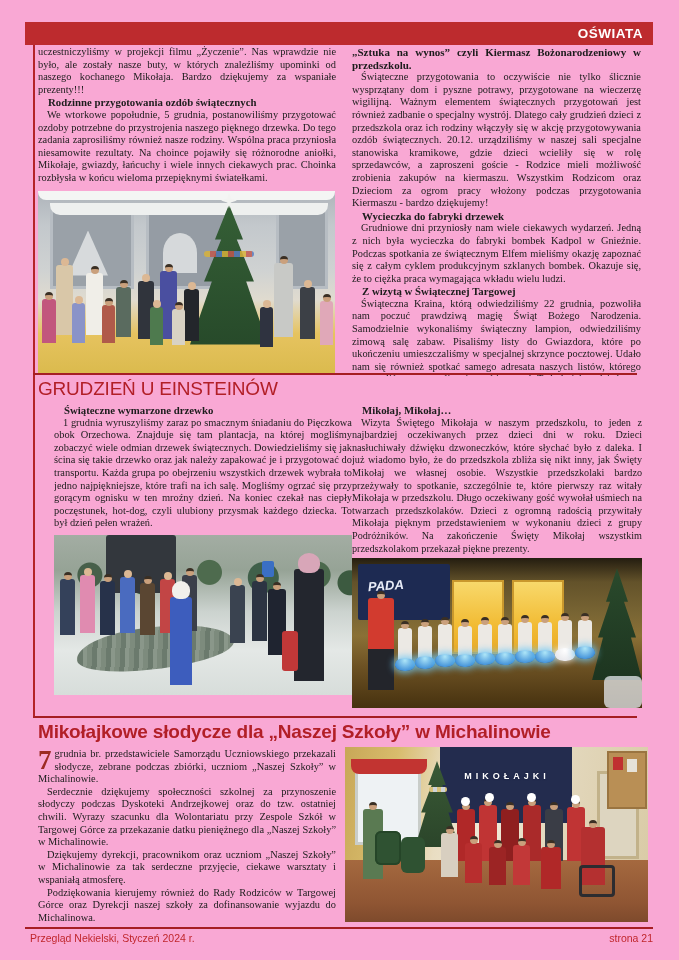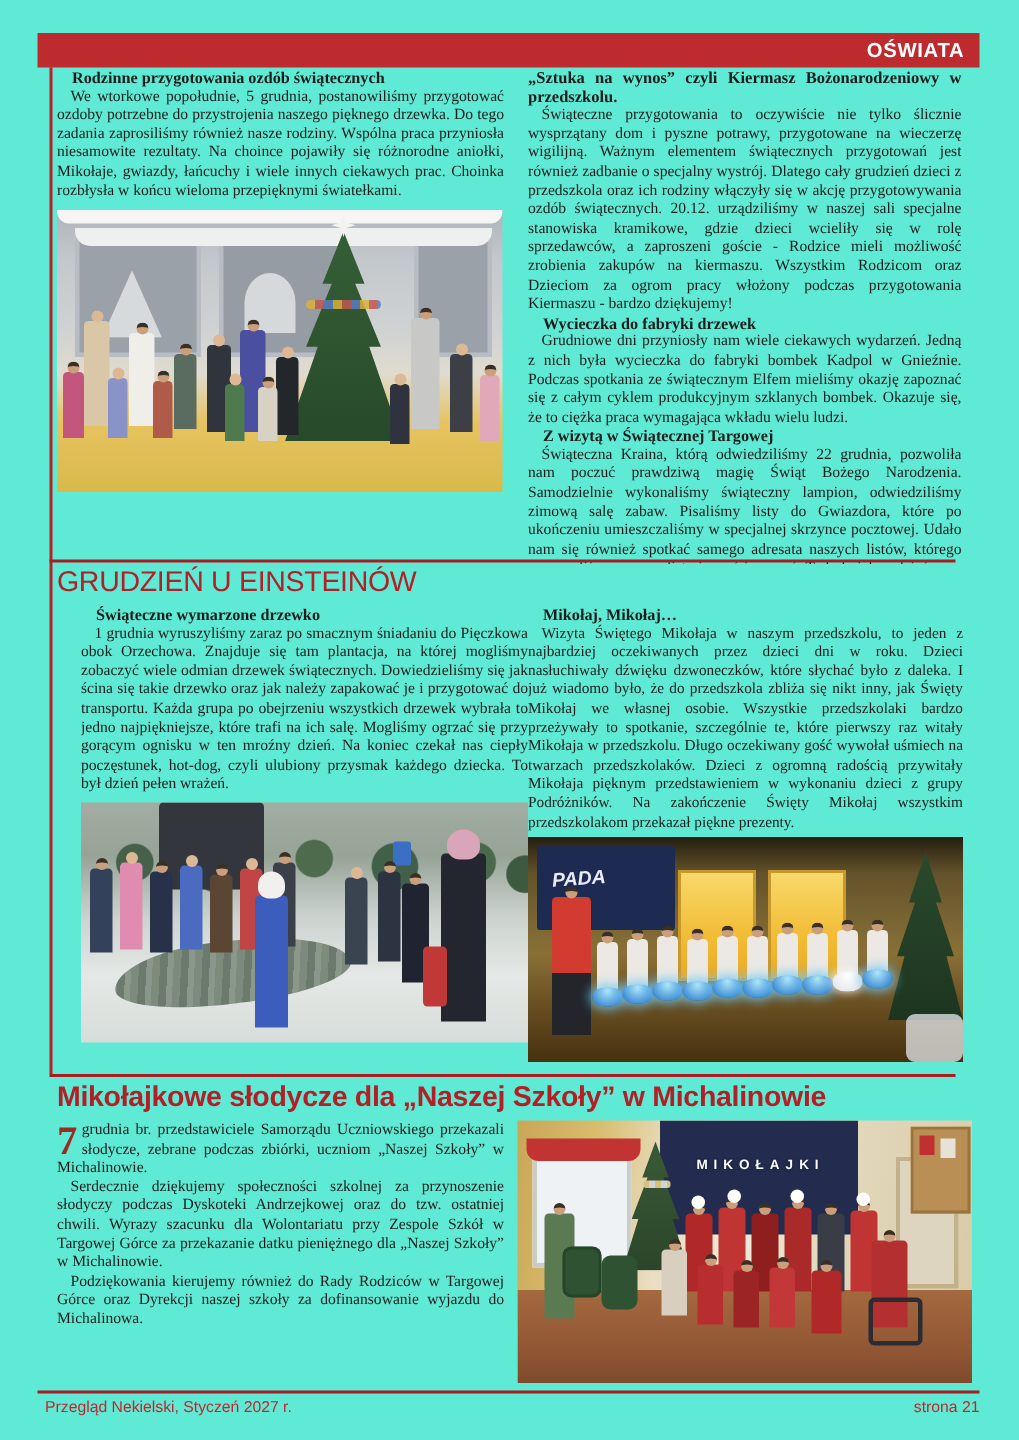--- a/index.html
+++ b/index.html
@@ -1,16 +1,16 @@
 <!DOCTYPE html>
 <html lang="pl"><head>
 <meta charset="utf-8">
 <style>
   html,body{margin:0;padding:0;background:#ffffff;}
-  #page{position:relative;width:679px;height:960px;background:#5eead4;overflow:hidden;
+  #page{position:relative;width:679px;height:960px;background:#f9a8d4;overflow:hidden;
         font-family:"Liberation Serif","DejaVu Serif",serif;color:#1c1c1c;}
   
   .header-bar{position:absolute;left:25px;top:22px;width:628px;height:23px;background:#bd2b2e;
     display:flex;align-items:center;justify-content:flex-end;padding-right:10px;box-sizing:border-box;}
   .header-bar .hdr-label{font-family:"Liberation Sans","DejaVu Sans",sans-serif;color:#fff;
     font-size:13.5px;font-weight:600;letter-spacing:.5px;}
   .left-border{position:absolute;left:33px;top:45px;width:2px;height:671px;background:#b42328;}
   .rule{position:absolute;left:33px;width:604px;height:2px;background:#a61e23;}
   .section-title{position:absolute;left:38px;font-family:"Liberation Sans","DejaVu Sans",sans-serif;
     color:#b21f27;font-size:19px;letter-spacing:-0.2px;white-space:nowrap;}
@@ -53,20 +53,21 @@
 <body>
 
 <div id="page">
 
   <div class="header-bar">
     <span class="hdr-label">OŚWIATA</span>
   </div>
   <div class="left-border"></div>
 
   <div class="col" style="left:38px;top:46px;width:298px;height:328px;">
+    <p class="noindent">uczestniczyliśmy w projekcji filmu „Życzenie”. Nas wprawdzie nie było, ale zostały nasze buty, w których znaleźliśmy upominki od naszego kochanego Mikołaja. Bardzo dziękujemy za wspaniałe prezenty!!!</p>
     <p class="subhead">Rodzinne przygotowania ozdób świątecznych</p>
     <p class="noindent" style="text-indent:9px">We wtorkowe popołudnie, 5 grudnia, postanowiliśmy przygotować ozdoby potrzebne do przystrojenia naszego pięknego drzewka. Do tego zadania zaprosiliśmy również nasze rodziny. Wspólna praca przyniosła niesamowite rezultaty. Na choince pojawiły się różnorodne aniołki, Mikołaje, gwiazdy, łańcuchy i wiele innych ciekawych prac. Choinka rozbłysła w końcu wieloma przepięknymi światełkami.</p>
 
     <div id="photo1" class="photo">
       <i style="left:0;top:0;width:297px;height:9px;background:#f4f5f4;border-radius:0 0 8px 8px;"></i>
       <i style="left:12px;top:12px;width:84px;height:86px;background:#9aa1a8;box-shadow:inset 0 0 0 3px #b7bdc3;"></i>
       <i style="left:108px;top:12px;width:84px;height:86px;background:#959ca4;box-shadow:inset 0 0 0 3px #b7bdc3;"></i>
       <i style="left:238px;top:12px;width:52px;height:86px;background:#9aa1a8;box-shadow:inset 0 0 0 3px #b7bdc3;"></i>
       <i style="left:12px;top:12px;width:278px;height:12px;background:#eef0ef;border-radius:0 0 10px 10px;"></i>
       <i style="left:30px;top:40px;width:40px;height:45px;background:#e6e9e8;clip-path:polygon(50% 0,100% 100%,0 100%);opacity:.8;"></i>
@@ -165,20 +166,21 @@
         <i class="tutu" style="left:223px;top:88px;width:20px;height:13px;"></i>
     </div>
   </div>
 
   <div class="rule" style="top:716px;"></div>
   <div class="section-title" style="top:721px;font-weight:bold;">Mikołajkowe słodycze dla „Naszej Szkoły” w Michalinowie</div>
 
   <div class="col" style="left:38px;top:748px;width:298px;height:178px;">
     <p class="noindent"><span class="dropcap">7</span><span>grudnia br. przedstawiciele Samorządu Uczniowskiego przekazali słodycze, zebrane podczas zbiórki, uczniom „Naszej Szkoły” w Michalinowie.</span></p>
     <p>Serdecznie dziękujemy społeczności szkolnej za przynoszenie słodyczy podczas Dyskoteki Andrzejkowej oraz do tzw. ostatniej chwili. Wyrazy szacunku dla Wolontariatu przy Zespole Szkół w Targowej Górce za przekazanie datku pieniężnego dla „Naszej Szkoły” w Michalinowie.</p>
+    <p>Dziękujemy dyrekcji, pracownikom oraz uczniom „Naszej Szkoły” w Michalinowie za tak serdeczne przyjęcie, ciekawe warsztaty i wspaniałą atmosferę.</p>
     <p>Podziękowania kierujemy również do Rady Rodziców w Targowej Górce oraz Dyrekcji naszej szkoły za dofinansowanie wyjazdu do Michalinowa.</p>
 
   </div>
 
   <div id="photo4" class="photo">
     <i style="left:0;bottom:0;width:303px;height:62px;background:linear-gradient(180deg,#a5693f,#8f5533 70%,#7e4a2c);"></i>
     <i style="left:10px;top:20px;width:66px;height:78px;background:#eef2f4;box-shadow:inset 0 0 0 3px #c9cdc9;"></i>
     <i style="left:6px;top:12px;width:76px;height:15px;background:#c23431;border-radius:0 0 8px 8px;"></i>
     <i style="left:95px;top:0;width:132px;height:76px;background:#232c4e;"></i>
     <b style="left:102px;top:24px;width:120px;color:#fff;font-family:'Liberation Sans','DejaVu Sans',sans-serif;font-size:9px;font-weight:bold;letter-spacing:4px;text-shadow:0 0 2px #10183a;">MIKOŁAJKI</b>
@@ -204,16 +206,16 @@
     <span class="pn dk" style="left:196px;top:100px;width:20px;height:42px;background:#b02828;"></span>
     <span class="pn dk" style="left:236px;top:80px;width:24px;height:58px;background:#b43030;"></span>
     <i style="left:234px;top:118px;width:30px;height:26px;background:transparent;border:3px solid #2c2c30;border-radius:4px;"></i>
     <i style="left:116px;top:50px;width:9px;height:9px;background:#fff;border-radius:50%;"></i>
     <i style="left:140px;top:46px;width:9px;height:9px;background:#fff;border-radius:50%;"></i>
     <i style="left:182px;top:46px;width:9px;height:9px;background:#fff;border-radius:50%;"></i>
     <i style="left:226px;top:48px;width:9px;height:9px;background:#fff;border-radius:50%;"></i>
   </div>
 
   <div class="footer-rule"></div>
-  <div class="footer-left">Przegląd Nekielski, Styczeń 2027 r.</div>
+  <div class="footer-left">Przegląd Nekielski, Styczeń 2024 r.</div>
   <div class="footer-right">strona 21</div>
 
 </div>
 
 </body></html>

